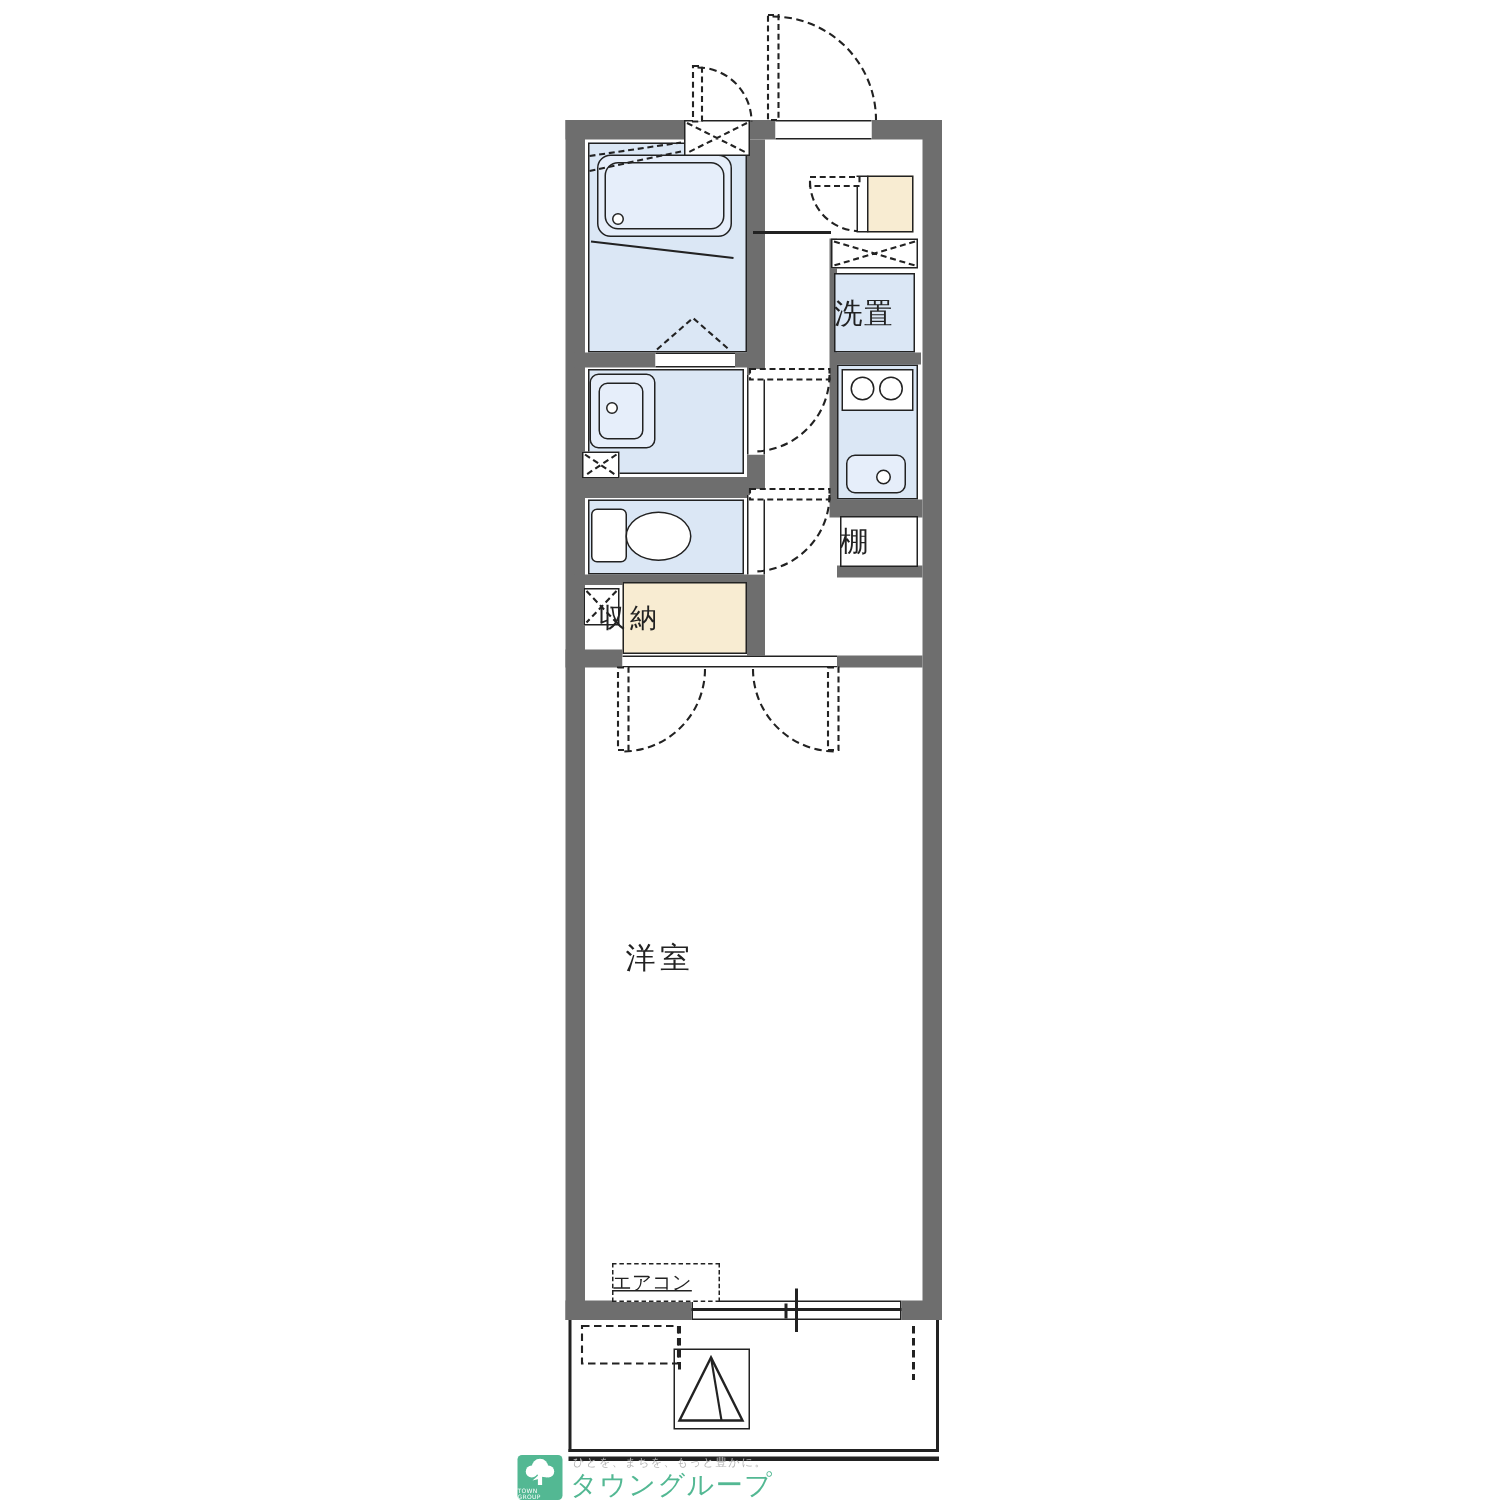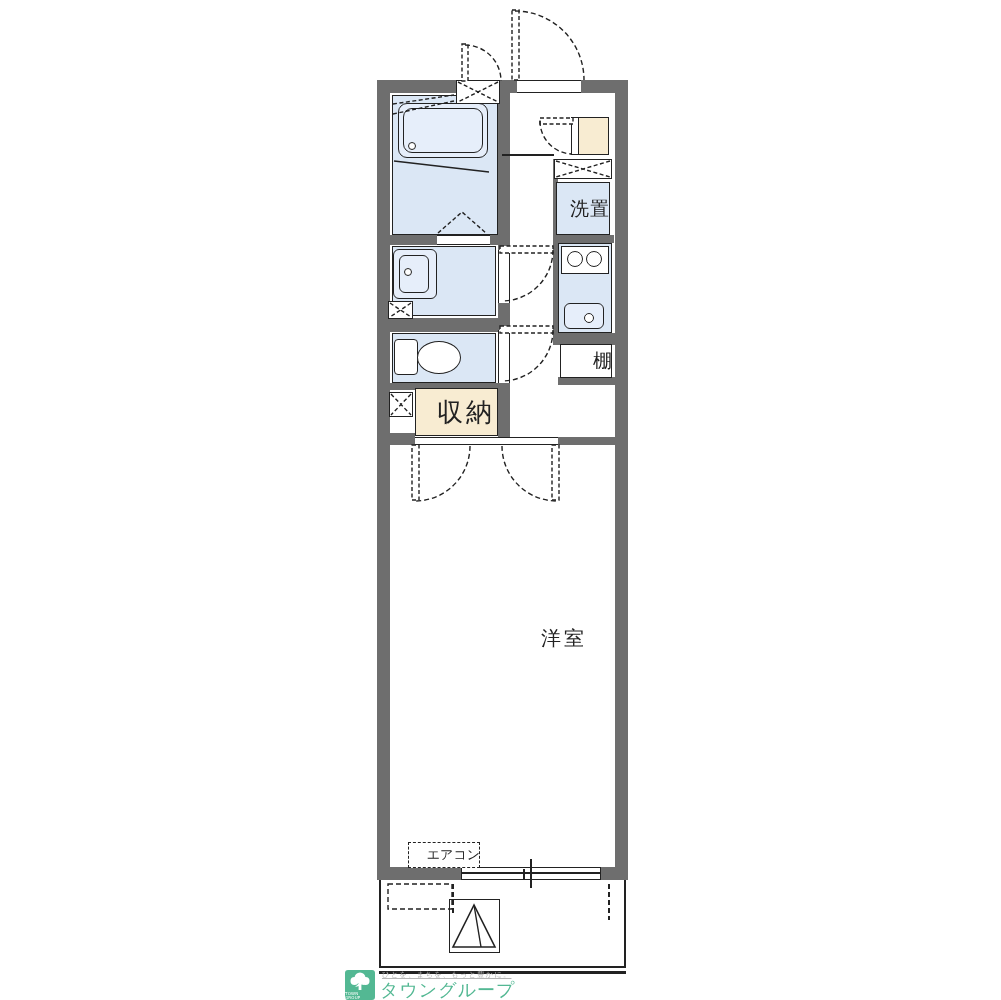--- a/index.html
+++ b/index.html
@@ -7,29 +7,29 @@
          font-family:"DejaVu Sans","Liberation Sans",sans-serif;}
   .abs{position:absolute;box-sizing:border-box;}
   .wall{position:absolute;background:var(--wall,#6e6e6e);box-sizing:border-box;}
   .ln{position:absolute;background:var(--line,#222);}
   .room{position:absolute;background:var(--room_fill,#dbe7f5);border:1.5px solid var(--line,#222);box-sizing:border-box;}
   .box{position:absolute;background:#fff;border:1.5px solid var(--line,#222);box-sizing:border-box;}
   .beige{background:var(--storage_fill,#f8ecd2);}
   .blue{background:var(--room_fill,#dbe7f5);}
   .gapH{position:absolute;background:#fff;border-top:1.5px solid var(--line,#222);border-bottom:1.5px solid var(--line,#222);box-sizing:border-box;}
   .gapV{position:absolute;background:#fff;border-left:1.5px solid var(--line,#222);border-right:1.5px solid var(--line,#222);box-sizing:border-box;}
-  .lbl{position:absolute;display:flex;align-items:center;justify-content:flex-end;
+  .lbl{position:absolute;display:flex;align-items:center;justify-content:flex-start;
        color:#222;box-sizing:border-box;white-space:nowrap;}
   .round{border-radius:9px;}
   svg.overlay{position:absolute;left:0;top:0;pointer-events:none;}
   .dashedbox{position:absolute;border:1.5px dashed var(--line,#222);background:#fff;box-sizing:border-box;}
   #logo-box{position:absolute;left:345px;top:970px;width:30px;height:30px;background:var(--brand_green,#53b893);
             border-radius:3px;display:flex;flex-direction:column;align-items:center;justify-content:flex-start;}
   #logo-caption{font-size:4px;color:#fff;line-height:4px;letter-spacing:.2px;}
-  #tagline{position:absolute;left:382px;top:970px;font-size:7.5px;color:#b5b5b5;letter-spacing:1px;text-decoration:underline;}
+  #tagline{position:absolute;left:382px;top:970px;font-size:7.5px;color:#b5b5b5;letter-spacing:1px;}
   #company{position:absolute;left:380px;top:978px;font-size:18px;font-weight:500;color:var(--brand_green,#53b893);letter-spacing:1px;}
 </style>
 </head>
 <body>
 
 <div id="stage">
 
   <div class="room" style="left:392px;top:95px;width:106px;height:140px;"></div>
   <div class="room" style="left:392px;top:246px;width:104px;height:70px;"></div>
   <div class="room" style="left:392px;top:333px;width:104px;height:50px;"></div>
@@ -137,27 +137,27 @@
       <path d="M474,905 L481,947"></path>
     </g>
   </svg>
 
   <div class="lbl" style="left:556px;top:182px;width:54px;height:53px;font-size:19px;letter-spacing:1px;">
       <span>洗置</span>
     </div>
   <div class="lbl" style="left:560px;top:344px;width:52px;height:34px;font-size:19px;">
       <span>棚</span>
     </div>
-  <div class="lbl" style="left:432px;top:388px;width:63px;height:48px;font-size:26px;letter-spacing:3px;">
+  <div class="lbl" style="left:399px;top:388px;width:63px;height:48px;font-size:18px;letter-spacing:3px;">
       <span>収納</span>
     </div>
   <div class="lbl" style="left:417px;top:620px;width:170px;height:36px;font-size:20px;letter-spacing:3px;">
       <span>洋室</span>
     </div>
-  <div class="lbl" style="left:408px;top:842px;width:72px;height:26px;font-size:13px;">
+  <div class="lbl" style="left:408px;top:842px;width:72px;height:26px;font-size:13px;text-decoration:underline;">
       <span>エアコン</span>
     </div>
 
   <div id="logo-box">
     <svg width="30" height="22" viewBox="0 0 30 22">
       <g fill="#ffffff">
         <circle cx="15" cy="8" r="5.5"></circle>
         <circle cx="9.5" cy="11" r="4"></circle>
         <circle cx="20.5" cy="11" r="4"></circle>
         <rect x="13.6" y="11" width="2.8" height="9"></rect>

